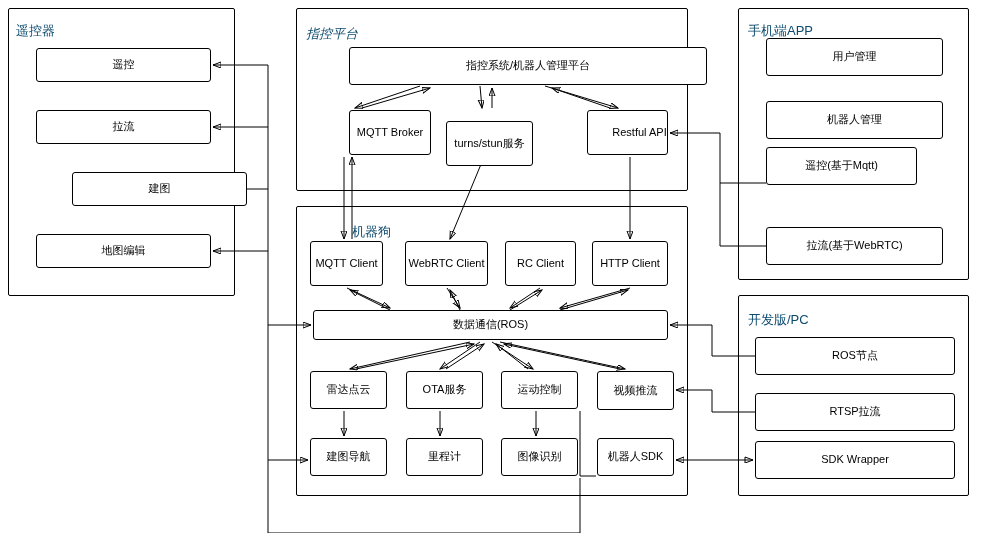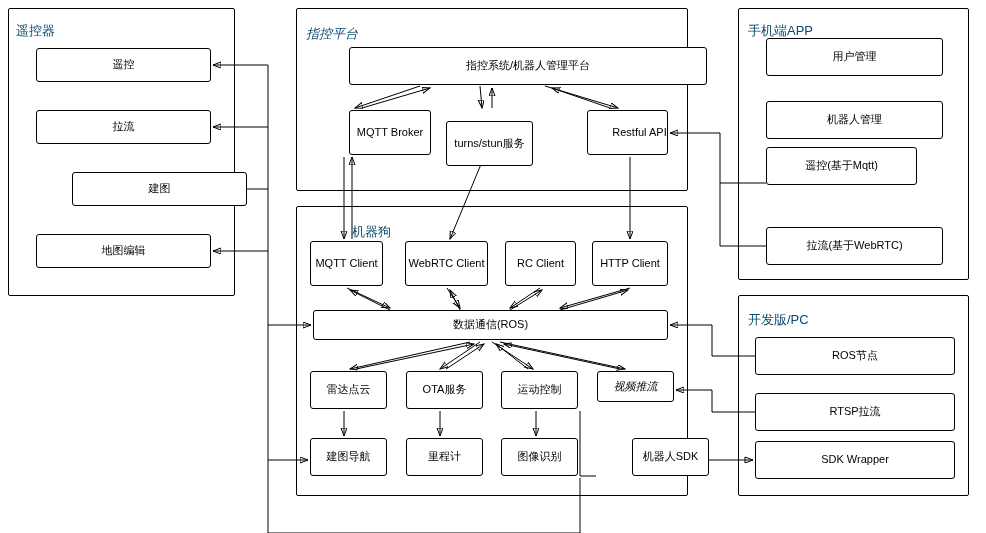--- a/index.html
+++ b/index.html
@@ -145,23 +145,23 @@
       <div class="node" style="left: 766px; top: 147px; width: 151px; height: 38px;">遥控(基于Mqtt)</div>
       <div class="node" style="left: 766px; top: 227px; width: 177px; height: 38px;">拉流(基于WebRTC)</div>
       <div class="node" style="left: 310px; top: 241px; width: 73px; height: 45px;">MQTT Client</div>
       <div class="node" style="left: 405px; top: 241px; width: 83px; height: 45px;">WebRTC Client</div>
       <div class="node" style="left: 505px; top: 241px; width: 71px; height: 45px;">RC Client</div>
       <div class="node" style="left: 592px; top: 241px; width: 76px; height: 45px;">HTTP Client</div>
       <div class="node" style="left: 313px; top: 310px; width: 355px; height: 30px;">数据通信(ROS)</div>
       <div class="node" style="left: 310px; top: 371px; width: 77px; height: 38px;">雷达点云</div>
       <div class="node" style="left: 406px; top: 371px; width: 77px; height: 38px;">OTA服务</div>
       <div class="node" style="left: 501px; top: 371px; width: 77px; height: 38px;">运动控制</div>
-      <div class="node" style="left: 597px; top: 371px; width: 77px; height: 31px; font-style: italic;">视频推流</div>
+      <div class="node" style="left: 597px; top: 371px; width: 77px; height: 39px;">视频推流</div>
       <div class="node" style="left: 310px; top: 438px; width: 77px; height: 38px;">建图导航</div>
       <div class="node" style="left: 406px; top: 438px; width: 77px; height: 38px;">里程计</div>
       <div class="node" style="left: 501px; top: 438px; width: 77px; height: 38px;">图像识别</div>
-      <div class="node" style="left: 597px; top: 438px; width: 77px; height: 38px; margin-left: 35px;">机器人SDK</div>
+      <div class="node" style="left: 597px; top: 438px; width: 77px; height: 38px;">机器人SDK</div>
       <div class="node" style="left: 755px; top: 337px; width: 200px; height: 38px;">ROS节点</div>
       <div class="node" style="left: 755px; top: 393px; width: 200px; height: 38px;">RTSP拉流</div>
       <div class="node" style="left: 755px; top: 441px; width: 200px; height: 38px;">SDK Wrapper</div>
     </div>
 
 </div>
 
 </body></html>

